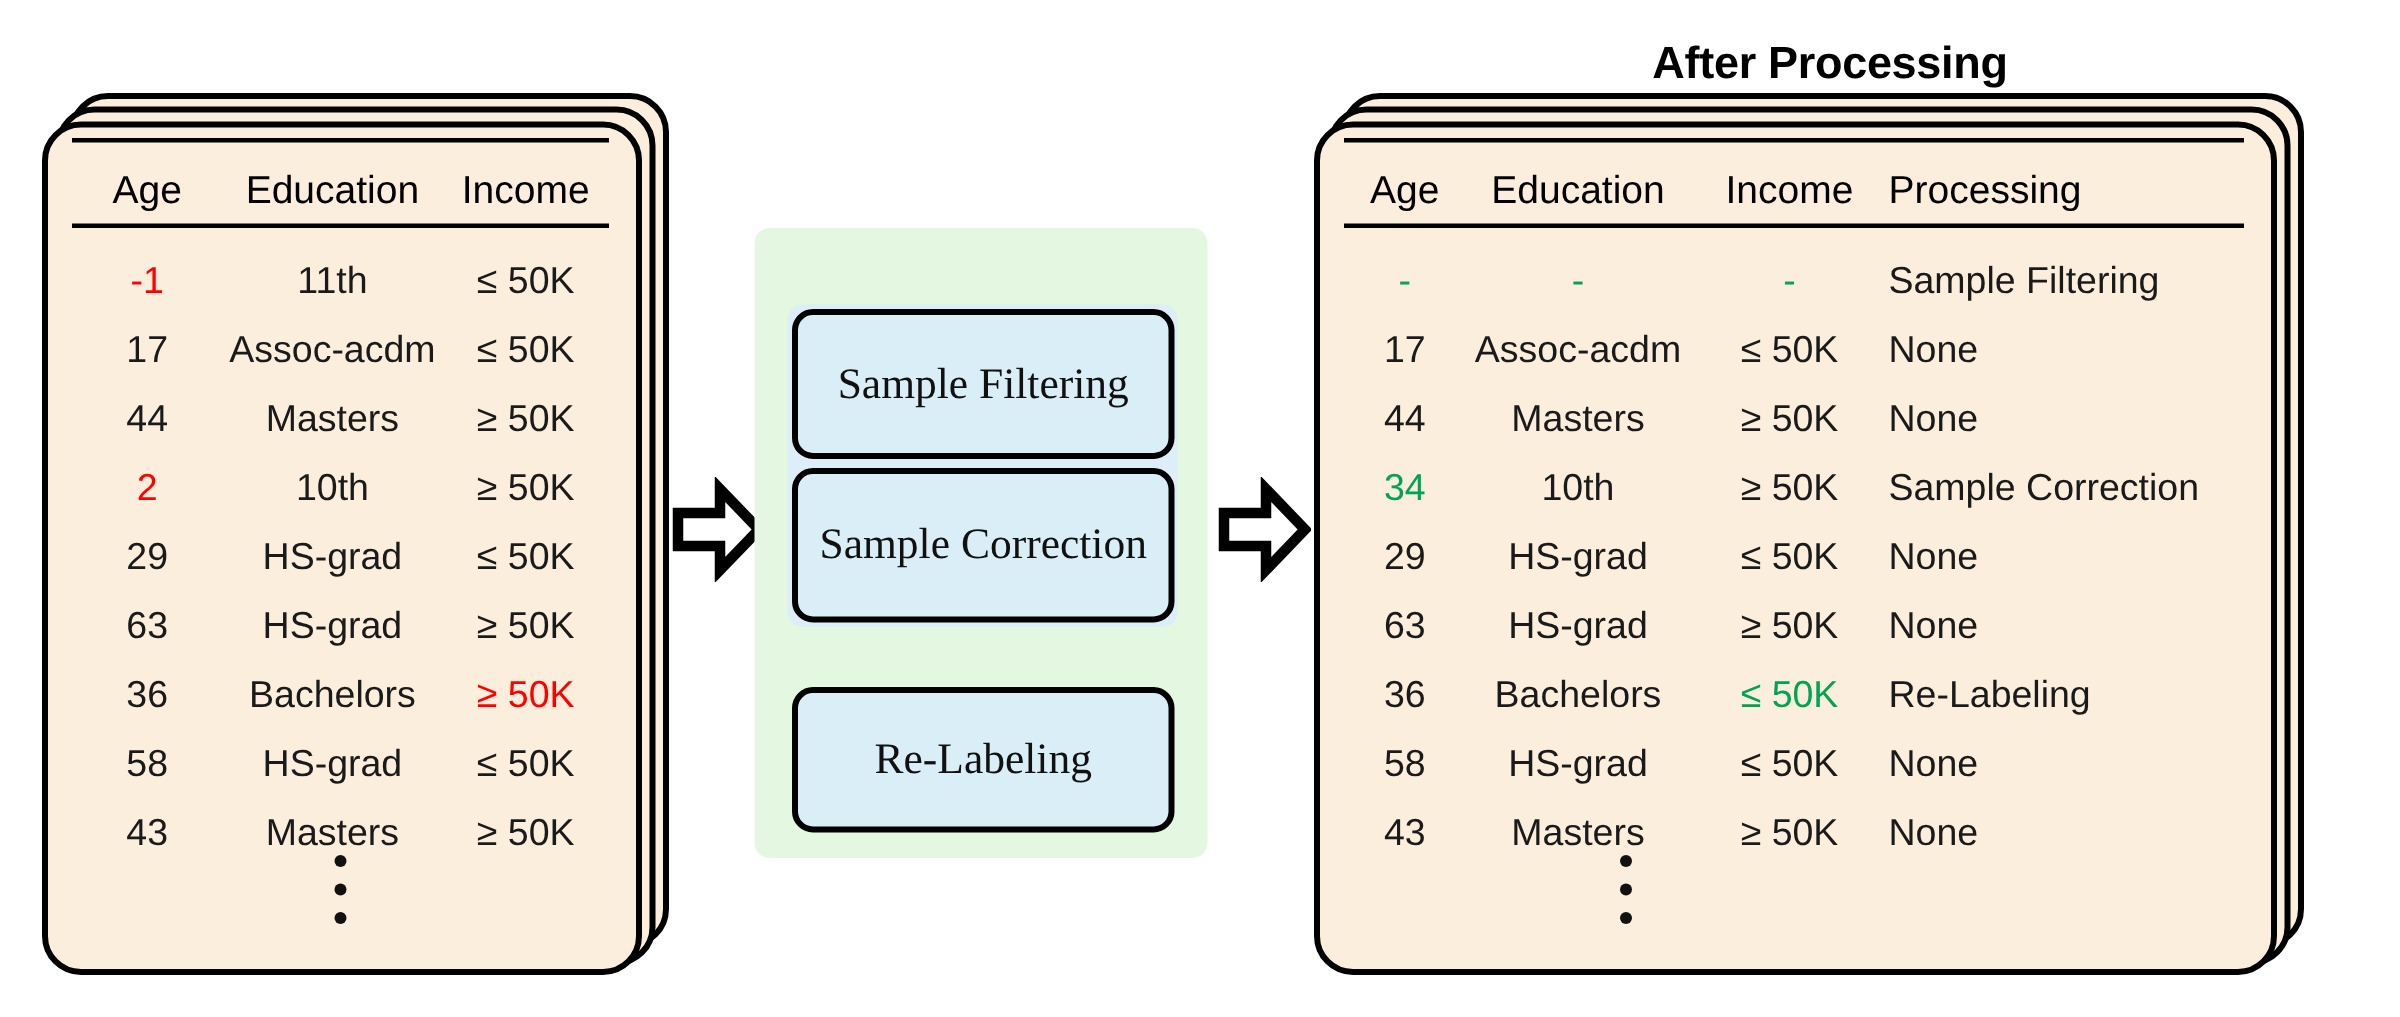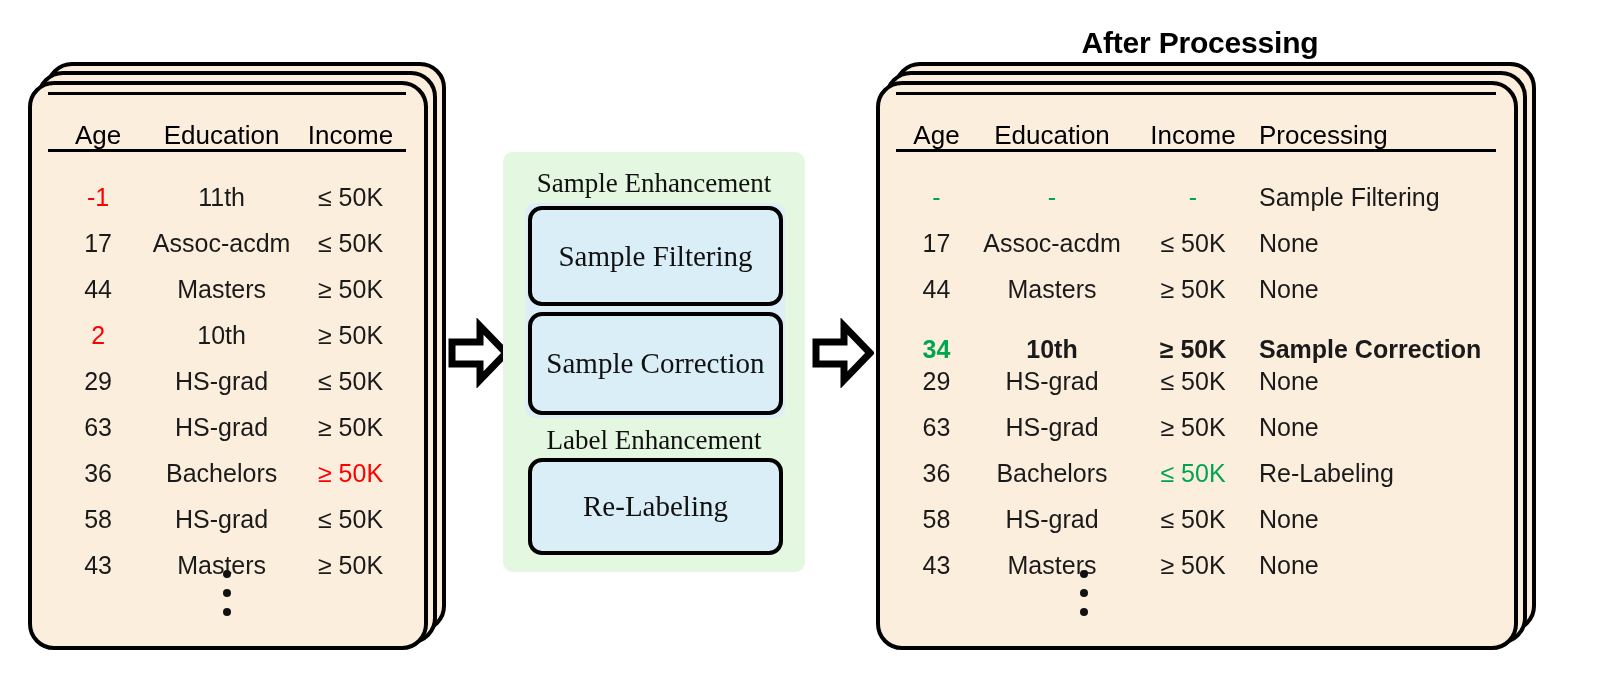--- a/index.html
+++ b/index.html
@@ -39,21 +39,21 @@
     position:absolute;
     box-sizing:border-box;
   }
   .rule{
     position:absolute;
     left:0;right:0;
     height:3px;background:#000;
   }
   .trow{
     position:absolute;left:0;right:0;
-    display:flex;align-items:flex-end;
+    display:flex;align-items:center;
   }
   .cell{
     font-size:25px;color:#1a1a1a;
     text-align:center;
     white-space:nowrap;
     overflow:visible;
     line-height:1;
   }
   .cell.left{text-align:left;}
   .hdr .cell{font-size:26px;color:#000;}
@@ -184,41 +184,39 @@
   <div class="arrow" style="left:448px;top:318px;width:62px;height:70px;">
     <svg width="62" height="70" viewBox="0 0 62 70">
       <path d="M4 24 L32 24 L32 8 L58 35 L32 62 L32 46 L4 46 Z" fill="#ffffff" stroke="#000000" stroke-width="7" stroke-linejoin="miter"></path>
     </svg>
   </div>
 
   <div class="panel-title" style="left:503px;top:112px;width:300px;margin-top:48px;">Post Processing</div>
 
   <div class="greenpanel" style="left:503px;top:152px;width:302px;height:420px;">
 
-    <div class="grouplabel" style="left:0;top:16px;width:302px;">Sample Enhancement</div>
 
     <div class="bluegroup" style="left:22px;top:51px;width:260px;height:215px;">
     </div>
 
     <div class="procbox" style="left:25px;top:54px;width:255px;height:100px;">Sample Filtering</div>
 
     <div class="procbox" style="left:25px;top:160px;width:255px;height:103px;">Sample Correction</div>
 
-    <div class="grouplabel" style="left:0;top:273px;width:302px;">Label Enhancement</div>
 
     <div class="procbox" style="left:25px;top:306px;width:255px;height:97px;">Re-Labeling</div>
   </div>
 
   <div class="arrow" style="left:812px;top:318px;width:62px;height:70px;">
     <svg width="62" height="70" viewBox="0 0 62 70">
       <path d="M4 24 L32 24 L32 8 L58 35 L32 62 L32 46 L4 46 Z" fill="#ffffff" stroke="#000000" stroke-width="7" stroke-linejoin="miter"></path>
     </svg>
   </div>
 
-  <div class="panel-title" style="left:880px;top:26px;width:640px;">After Processing</div>
+  <div class="panel-title" style="left:900px;top:26px;width:640px;">After Processing</div>
 
   <div class="cardstack" style="left:876px;top:62px;width:660px;height:588px;">
     <div class="sheet s3" style="left:18px;top:0px;width:642px;height:570px;"></div>
     <div class="sheet s2" style="left:9px;top:9px;width:642px;height:573px;"></div>
     <div class="sheet s1" style="left:0px;top:19px;width:642px;height:569px;"></div>
 
     <div class="tbl" style="left:20px;top:30px;width:600px;height:540px;">
 
       <div class="rule" style="top:0px;"></div>
 
@@ -243,21 +241,21 @@
             <div class="cell" style="width: 25%;">Assoc-acdm</div>
             <div class="cell" style="width: 22%;">≤ 50K</div>
             <div class="cell left" style="width: 39.5%;">None</div>
           </div>
           <div class="trow" style="top: 164px; height: 46px;">
             <div class="cell" style="width: 13.5%;">44</div>
             <div class="cell" style="width: 25%;">Masters</div>
             <div class="cell" style="width: 22%;">≥ 50K</div>
             <div class="cell left" style="width: 39.5%;">None</div>
           </div>
-          <div class="trow" style="top: 224px; height: 46px; font-weight: bold;">
+          <div class="trow" style="top: 210px; height: 46px;">
             <div class="cell green" style="width: 13.5%;">34</div>
             <div class="cell" style="width: 25%;">10th</div>
             <div class="cell" style="width: 22%;">≥ 50K</div>
             <div class="cell left" style="width: 39.5%;">Sample Correction</div>
           </div>
           <div class="trow" style="top: 256px; height: 46px;">
             <div class="cell" style="width: 13.5%;">29</div>
             <div class="cell" style="width: 25%;">HS-grad</div>
             <div class="cell" style="width: 22%;">≤ 50K</div>
             <div class="cell left" style="width: 39.5%;">None</div>

